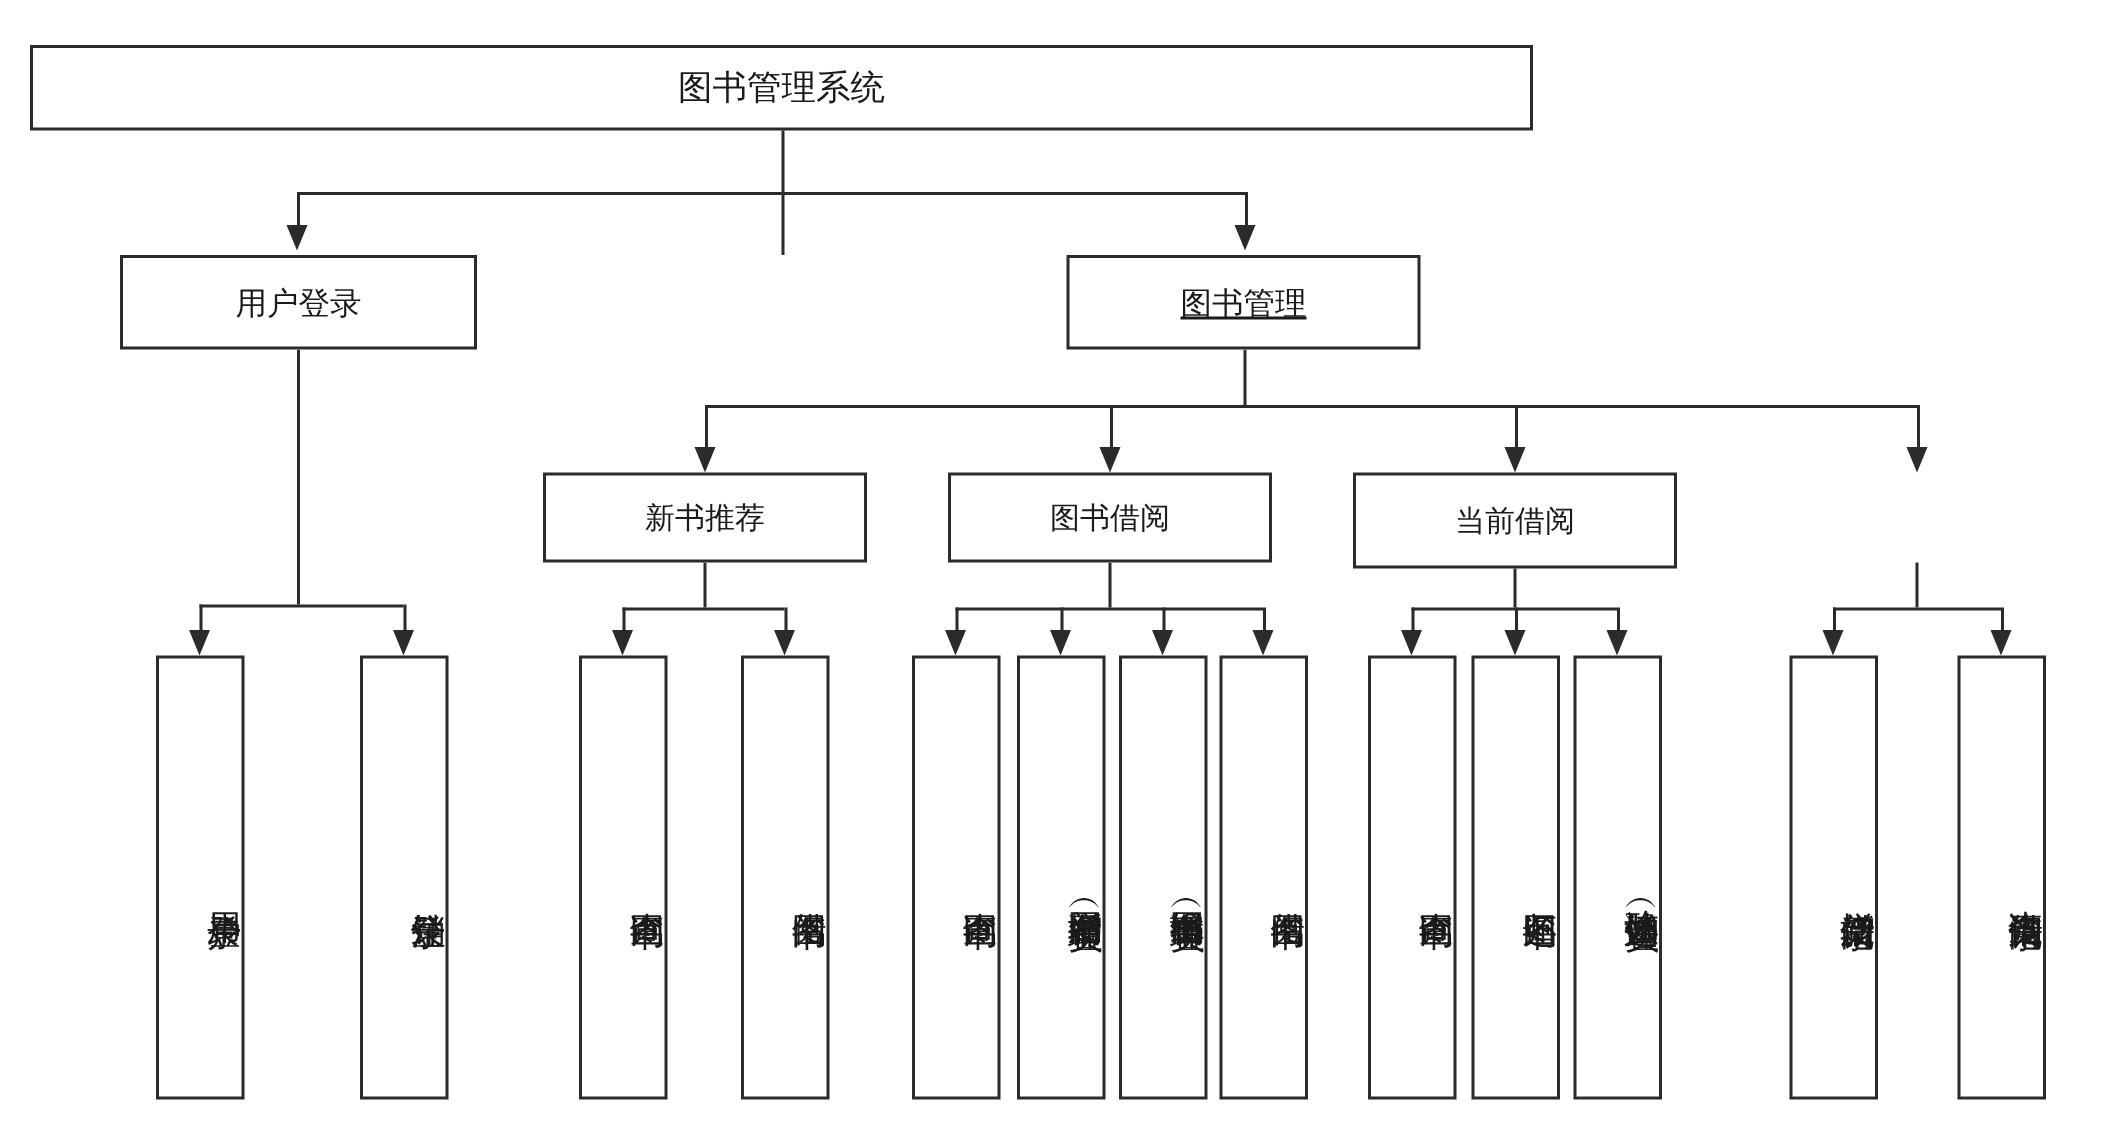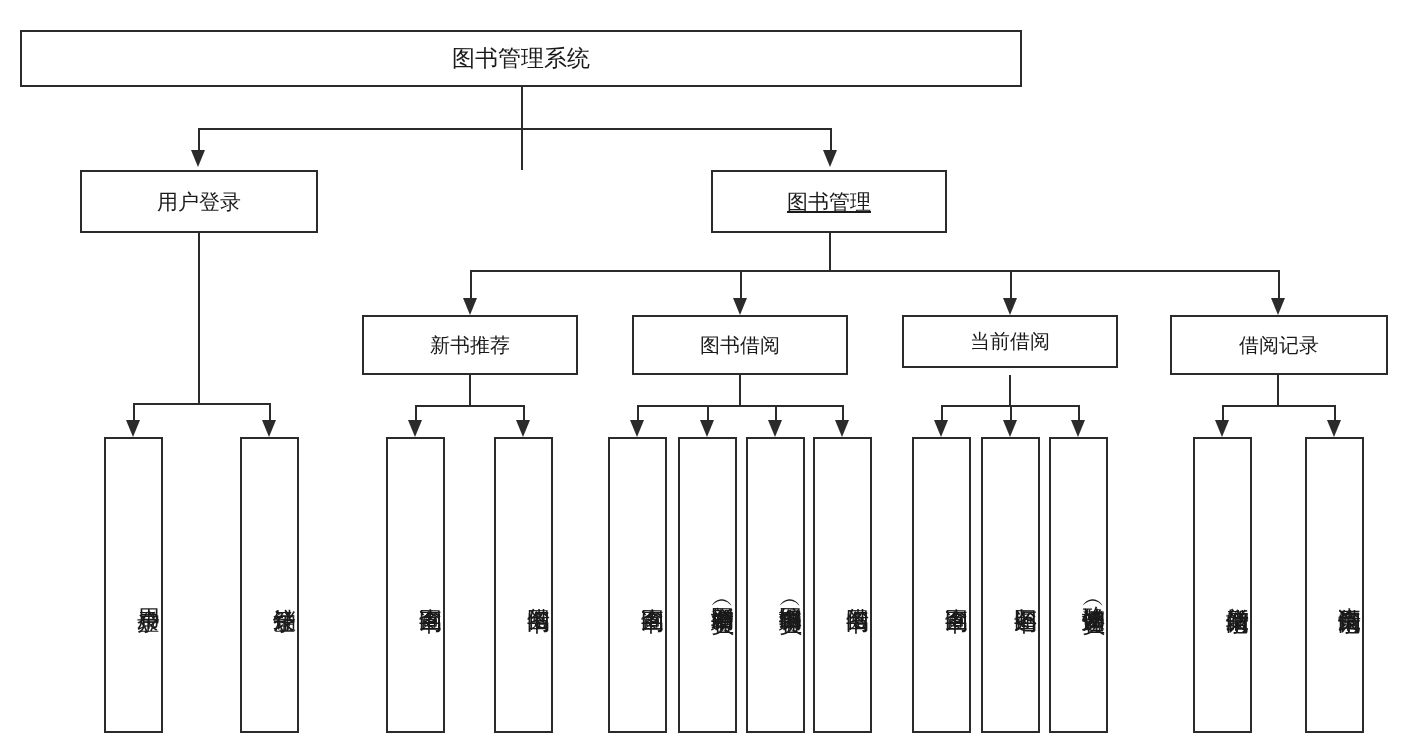--- a/index.html
+++ b/index.html
@@ -114,27 +114,24 @@
   <div class="arrow" style="left:1271px;top:298px;"></div>
 
   <div class="box lvl3" style="left:632px;top:315px;width:216px;height:60px;">
     <span>图书借阅</span>
   </div>
 
   <div class="box lvl3" style="left:362px;top:315px;width:216px;height:60px;">
     <span>新书推荐</span>
   </div>
 
-  <div class="box lvl3" style="left:902px;top:315px;width:216px;height:53px;align-items:center;">
+  <div class="box lvl3" style="left:902px;top:315px;width:216px;height:64px;align-items:center;">
     <span>当前借阅</span>
   </div>
 
-  <div class="box lvl3" style="left:1170px;top:315px;width:218px;height:60px;">
-    <span>借阅记录</span>
-  </div>
 
   <div class="vline" style="left:469px;top:375px;height:30px;"></div>
   <div class="hline" style="left:415px;top:405px;width:108px;"></div>
   <div class="vline" style="left:415px;top:405px;height:15px;"></div>
   <div class="arrow" style="left:408px;top:420px;"></div>
   <div class="vline" style="left:523px;top:405px;height:15px;"></div>
   <div class="arrow" style="left:516px;top:420px;"></div>
 
   <div class="vline" style="left:739px;top:375px;height:30px;"></div>
   <div class="hline" style="left:637px;top:405px;width:205px;"></div>

